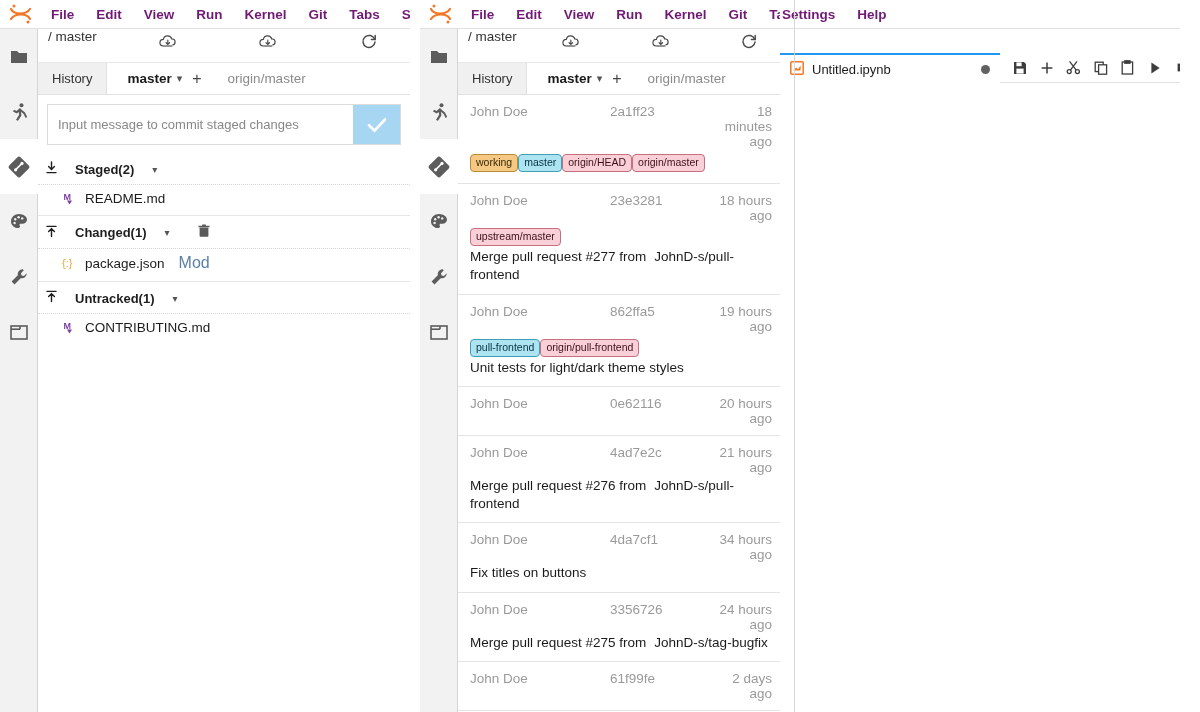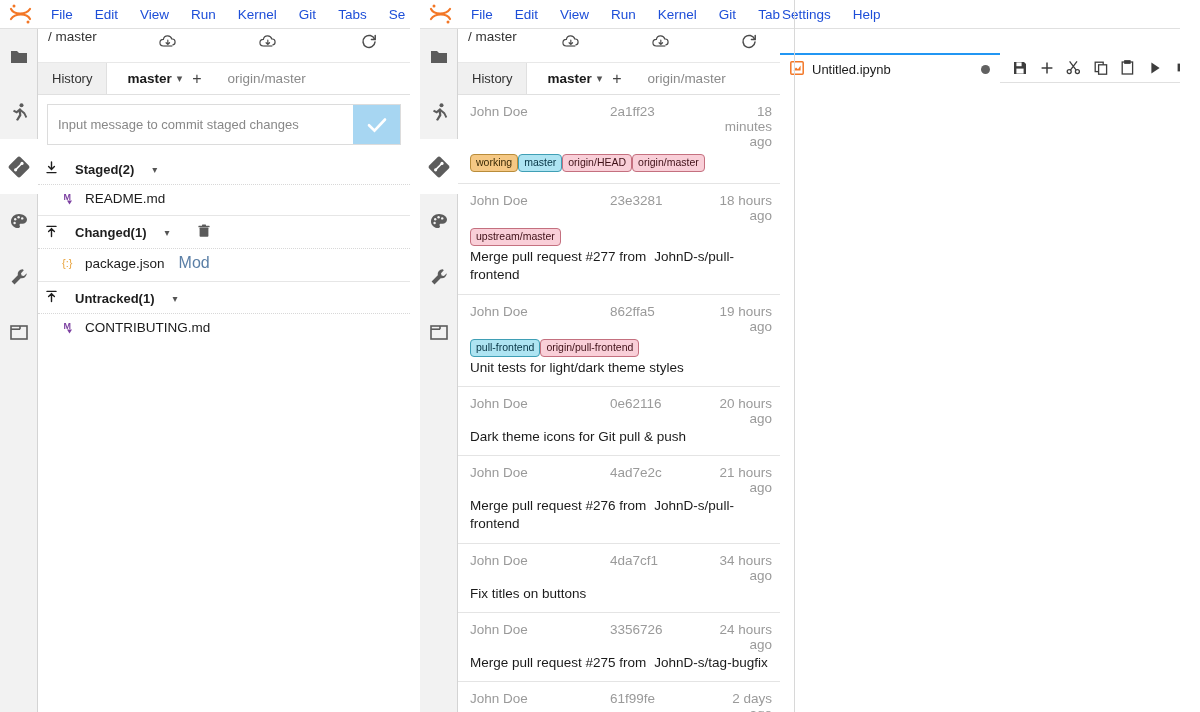--- a/index.html
+++ b/index.html
@@ -12,22 +12,22 @@
   }
   .stage { position: relative; width: 1200px; height: 712px; background:#fff; }
 
   
   .menubar {
     height: 29px; background: #fff; border-bottom: 1px solid #e0e0e0;
     display: flex; align-items: center; padding-left: 8px; gap: 0px;
   }
   .jp-logo { width: 34px; height: 24px; display:flex; align-items:center; justify-content:center; margin-right: 6px;}
   .menu-item {
-    font-size: 13.5px; color: #1d4ed8; padding: 0 11px; line-height: 29px;
-    white-space: nowrap; cursor: default;
+    font-size: 13.5px; color: #701a75; padding: 0 11px; line-height: 29px;
+    white-space: nowrap; cursor: default; font-weight: bold;
   }
 
   .sidebar {
     width: 38px; background: #f2f2f2; border-right: 1px solid #d4d4d4;
     display: flex; flex-direction: column; align-items: center;
   }
   .sb-icon {
     width: 38px; height: 55px; display: flex; align-items: center; justify-content: center;
     color: #616161; position: relative;
   }
@@ -460,21 +460,20 @@
             </div>
             <div class="c-msg">Unit tests for light/dark theme styles</div>
           </div>
 
           <div class="commit-item">
             <div class="commit-meta">
               <span class="c-author">John Doe</span>
               <span class="c-hash">0e62116</span>
               <span class="c-date">20 hours ago</span>
             </div>
-            <div class="c-msg">Dark theme icons for Git pull &amp; push</div>
           </div>
 
           <div class="commit-item">
             <div class="commit-meta">
               <span class="c-author">John Doe</span>
               <span class="c-hash">4ad7e2c</span>
               <span class="c-date">21 hours ago</span>
             </div>
             <div class="c-msg">
               <span>Merge pull request #276 from</span><span class="second">JohnD-s/pull-frontend</span>

